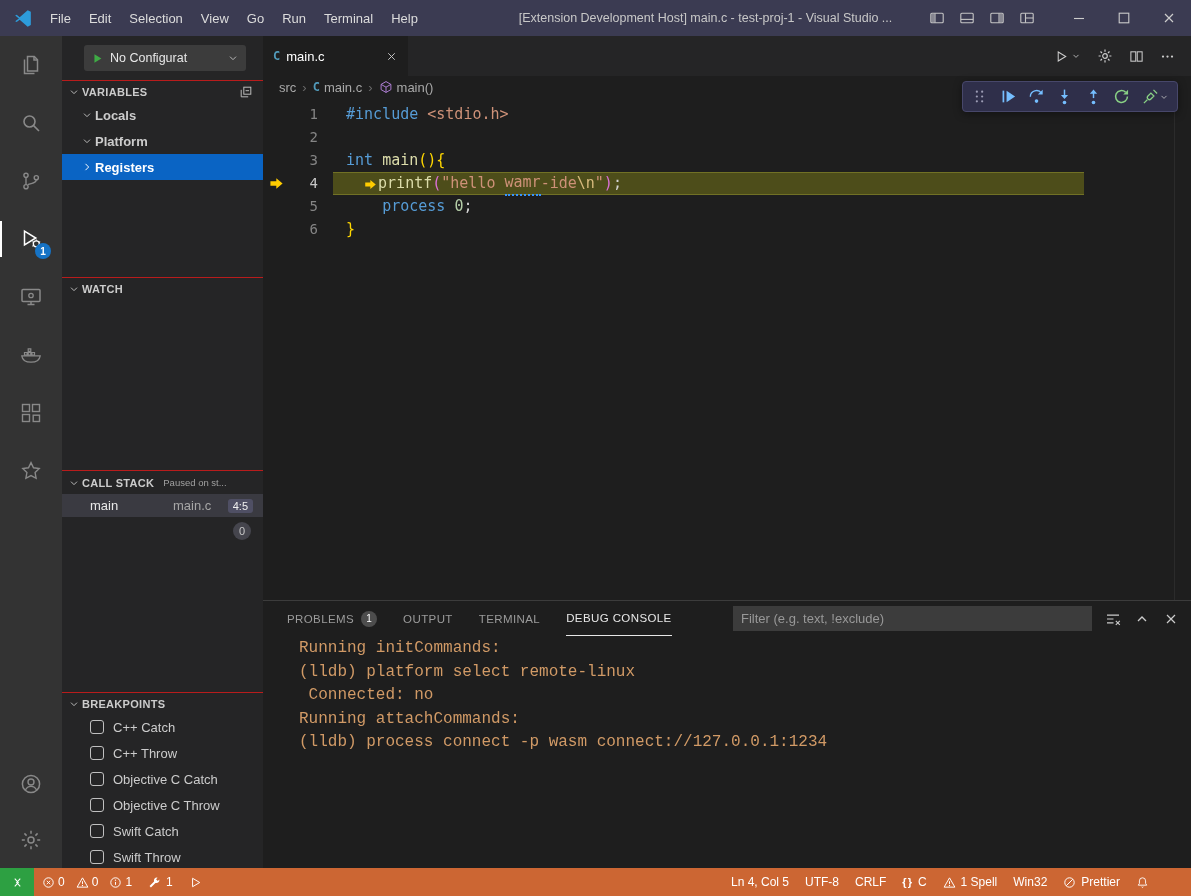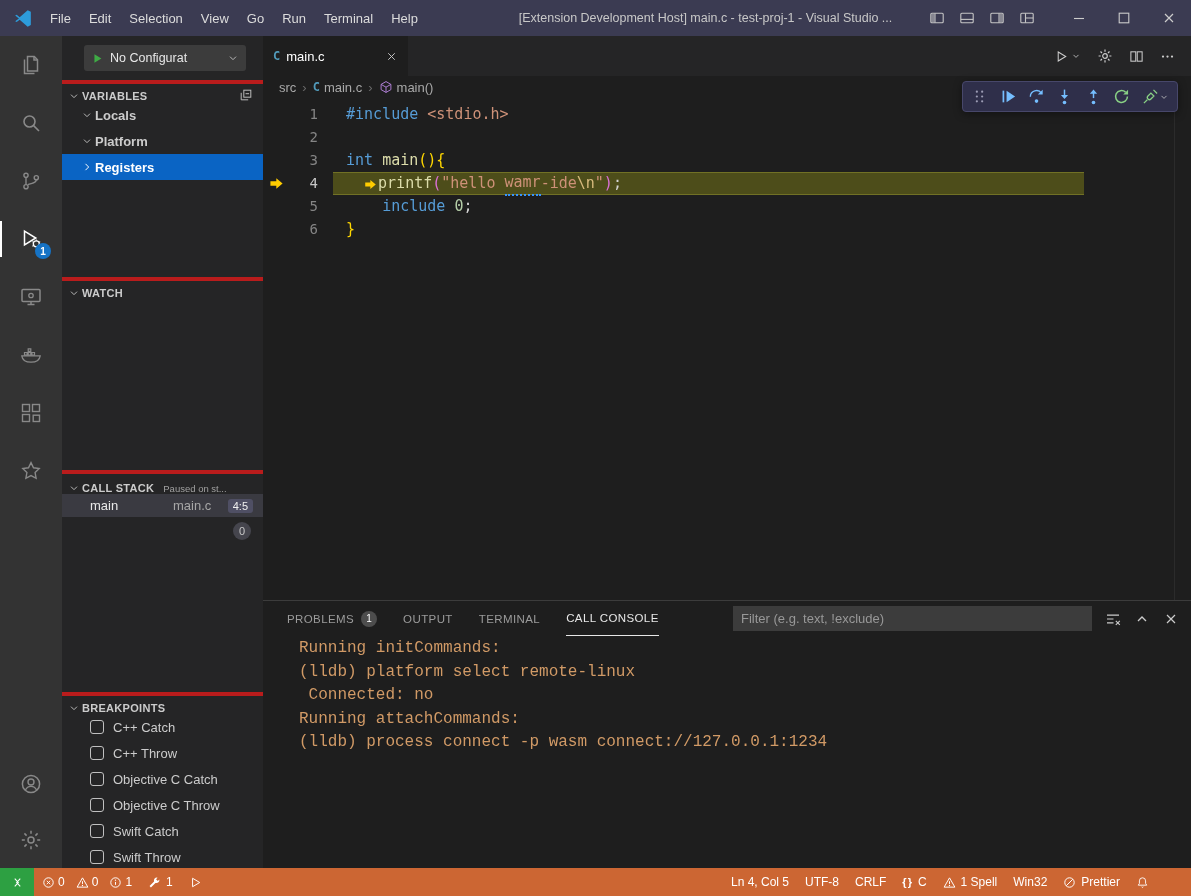--- a/index.html
+++ b/index.html
@@ -39,21 +39,21 @@
   .sidebar { position:absolute; left:62px; top:36px; width:201px; height:832px; background:#252526;
     color:#CCCCCC; font-size:13px; overflow:hidden; z-index:5; }
   .config-row { position:absolute; left:0; top:0; width:100%; height:44px; display:flex; align-items:center; }
   .config-dropdown { margin-left:22px; width:162px; height:26px; background:#3C3C3C; border-radius:3px;
     display:flex; align-items:center; padding:0 7px; gap:6px; }
   .cfg-play { color:#3FAB45; }
   .cfg-label { flex:1; font-size:12.5px; color:#E8E8E8; white-space:nowrap; overflow:hidden; }
   .section-header { position:absolute; left:0; width:100%; height:22px; display:flex; align-items:center;
     font-size:11px; font-weight:700; letter-spacing:.3px; color:#CCCCCC; padding-left:4px; }
   .section-header .twisty { width:16px; color:#BBBBBB; }
-  .sec-border { border-top:4px solid #b91c1c;align-items:flex-end; }
+  .sec-border { border-top:1px solid #b91c1c; }
   .hdr-status { font-size:9.5px; font-weight:400; color:#A0A0A0; margin-left:9px; letter-spacing:0; }
   .hdr-action { margin-left:auto; margin-right:10px; color:#C0C0C0; }
   .tree { position:absolute; left:0; width:100%; }
   .tree-row { height:26px; display:flex; align-items:center; padding-left:16px; color:#CCCCCC; }
   .tree-row .twisty { width:17px; color:#BBBBBB; }
   .tree-row.selected { background:#0A64C4; color:#FFFFFF; }
   .tree-row.selected .twisty { color:#FFFFFF; }
   .frame-row { position:absolute; left:0; width:100%; height:23px; background:#3A3A41; display:flex;
     align-items:center; padding-left:28px; }
   .frame-name { width:83px; color:#E8E8E8; }
@@ -532,21 +532,21 @@
               </span>
             </div>
             <div class="ln-col">4</div>
             <div class="text-col"><span>  </span><span class="ico inline-arrow"><svg width="13" height="13" viewBox="0 0 16 16">
                   <path d="M1.5 5.6h6.3V2.4L14.5 8l-6.7 5.6v-3.2H1.5z" fill="#FFCC00"></path>
                 </svg></span><span style="color: rgb(220, 220, 170);">printf</span><span style="color: rgb(218, 112, 214);">(</span><span style="color: rgb(206, 145, 120);">"hello </span><span class="squig" style="color: rgb(206, 145, 120);">wamr</span><span style="color: rgb(206, 145, 120);">-ide</span><span style="color: rgb(215, 186, 125);">\n</span><span style="color: rgb(206, 145, 120);">"</span><span style="color: rgb(218, 112, 214);">)</span><span>;</span></div>
           </div>
           <div class="code-line">
             <div class="glyph-col"></div>
             <div class="ln-col">5</div>
-            <div class="text-col"><span>    </span><span style="color: rgb(86, 156, 214);">include</span><span> </span><span style="color: rgb(181, 206, 168);">0</span><span>;</span></div>
+            <div class="text-col"><span>    </span><span style="color: rgb(86, 156, 214);">process</span><span> </span><span style="color: rgb(181, 206, 168);">0</span><span>;</span></div>
           </div>
           <div class="code-line">
             <div class="glyph-col"></div>
             <div class="ln-col">6</div>
             <div class="text-col"><span style="color: rgb(255, 215, 0);">}</span></div>
           </div>
         </div>
       <div class="overview-ruler"></div>
     </div>
 
@@ -628,21 +628,21 @@
               <span>PROBLEMS</span>
               <span class="ptab-badge">1</span>
             </div>
             <div class="panel-tab">
               <span>OUTPUT</span>
             </div>
             <div class="panel-tab">
               <span>TERMINAL</span>
             </div>
             <div class="panel-tab active">
-              <span>CALL CONSOLE</span>
+              <span>DEBUG CONSOLE</span>
             </div>
           </div>
         <input class="panel-filter" type="text" placeholder="Filter (e.g. text, !exclude)" style="">
         <div class="panel-actions">
           <span class="ico">
               <svg width="16" height="16" viewBox="0 0 16 16">
                 <path d="M2 4.2h12M2 8h6.5M2 11.8h6.5" stroke="currentColor" stroke-width="1.2" fill="none"></path>
                 <path d="M10.8 9.8l4 4M14.8 9.8l-4 4" stroke="currentColor" stroke-width="1.1" fill="none"></path>
               </svg>
             </span>

